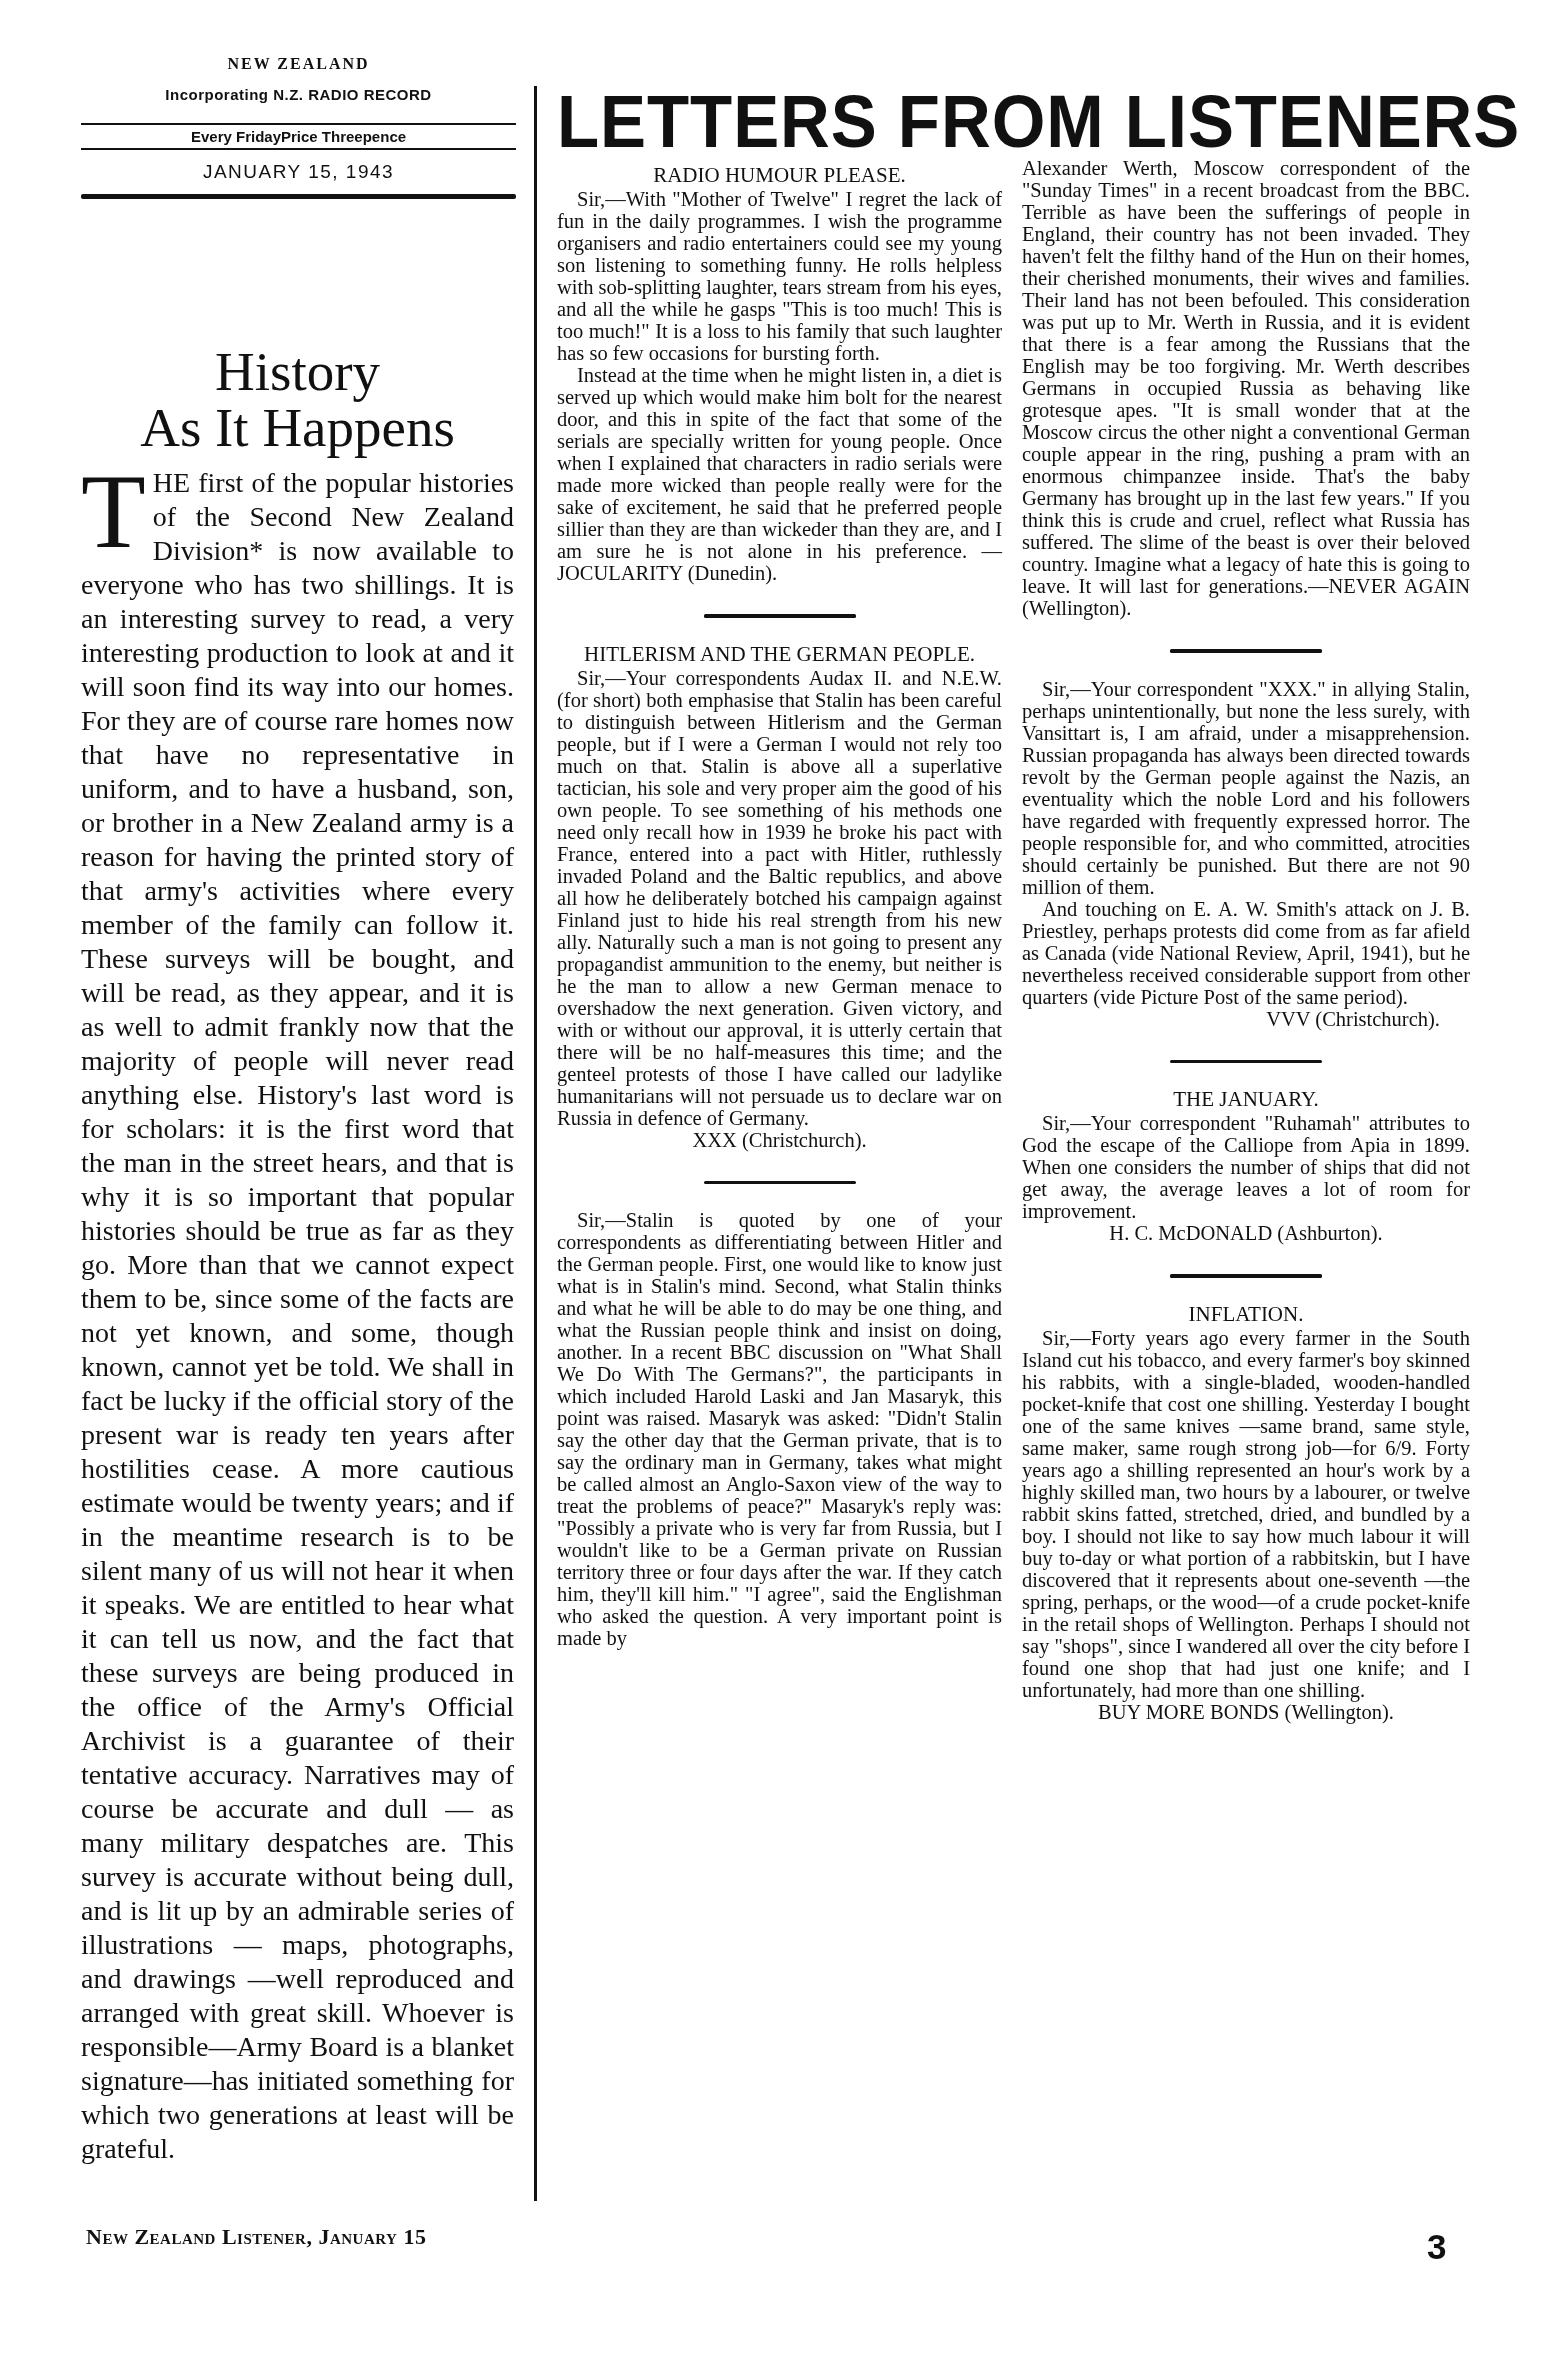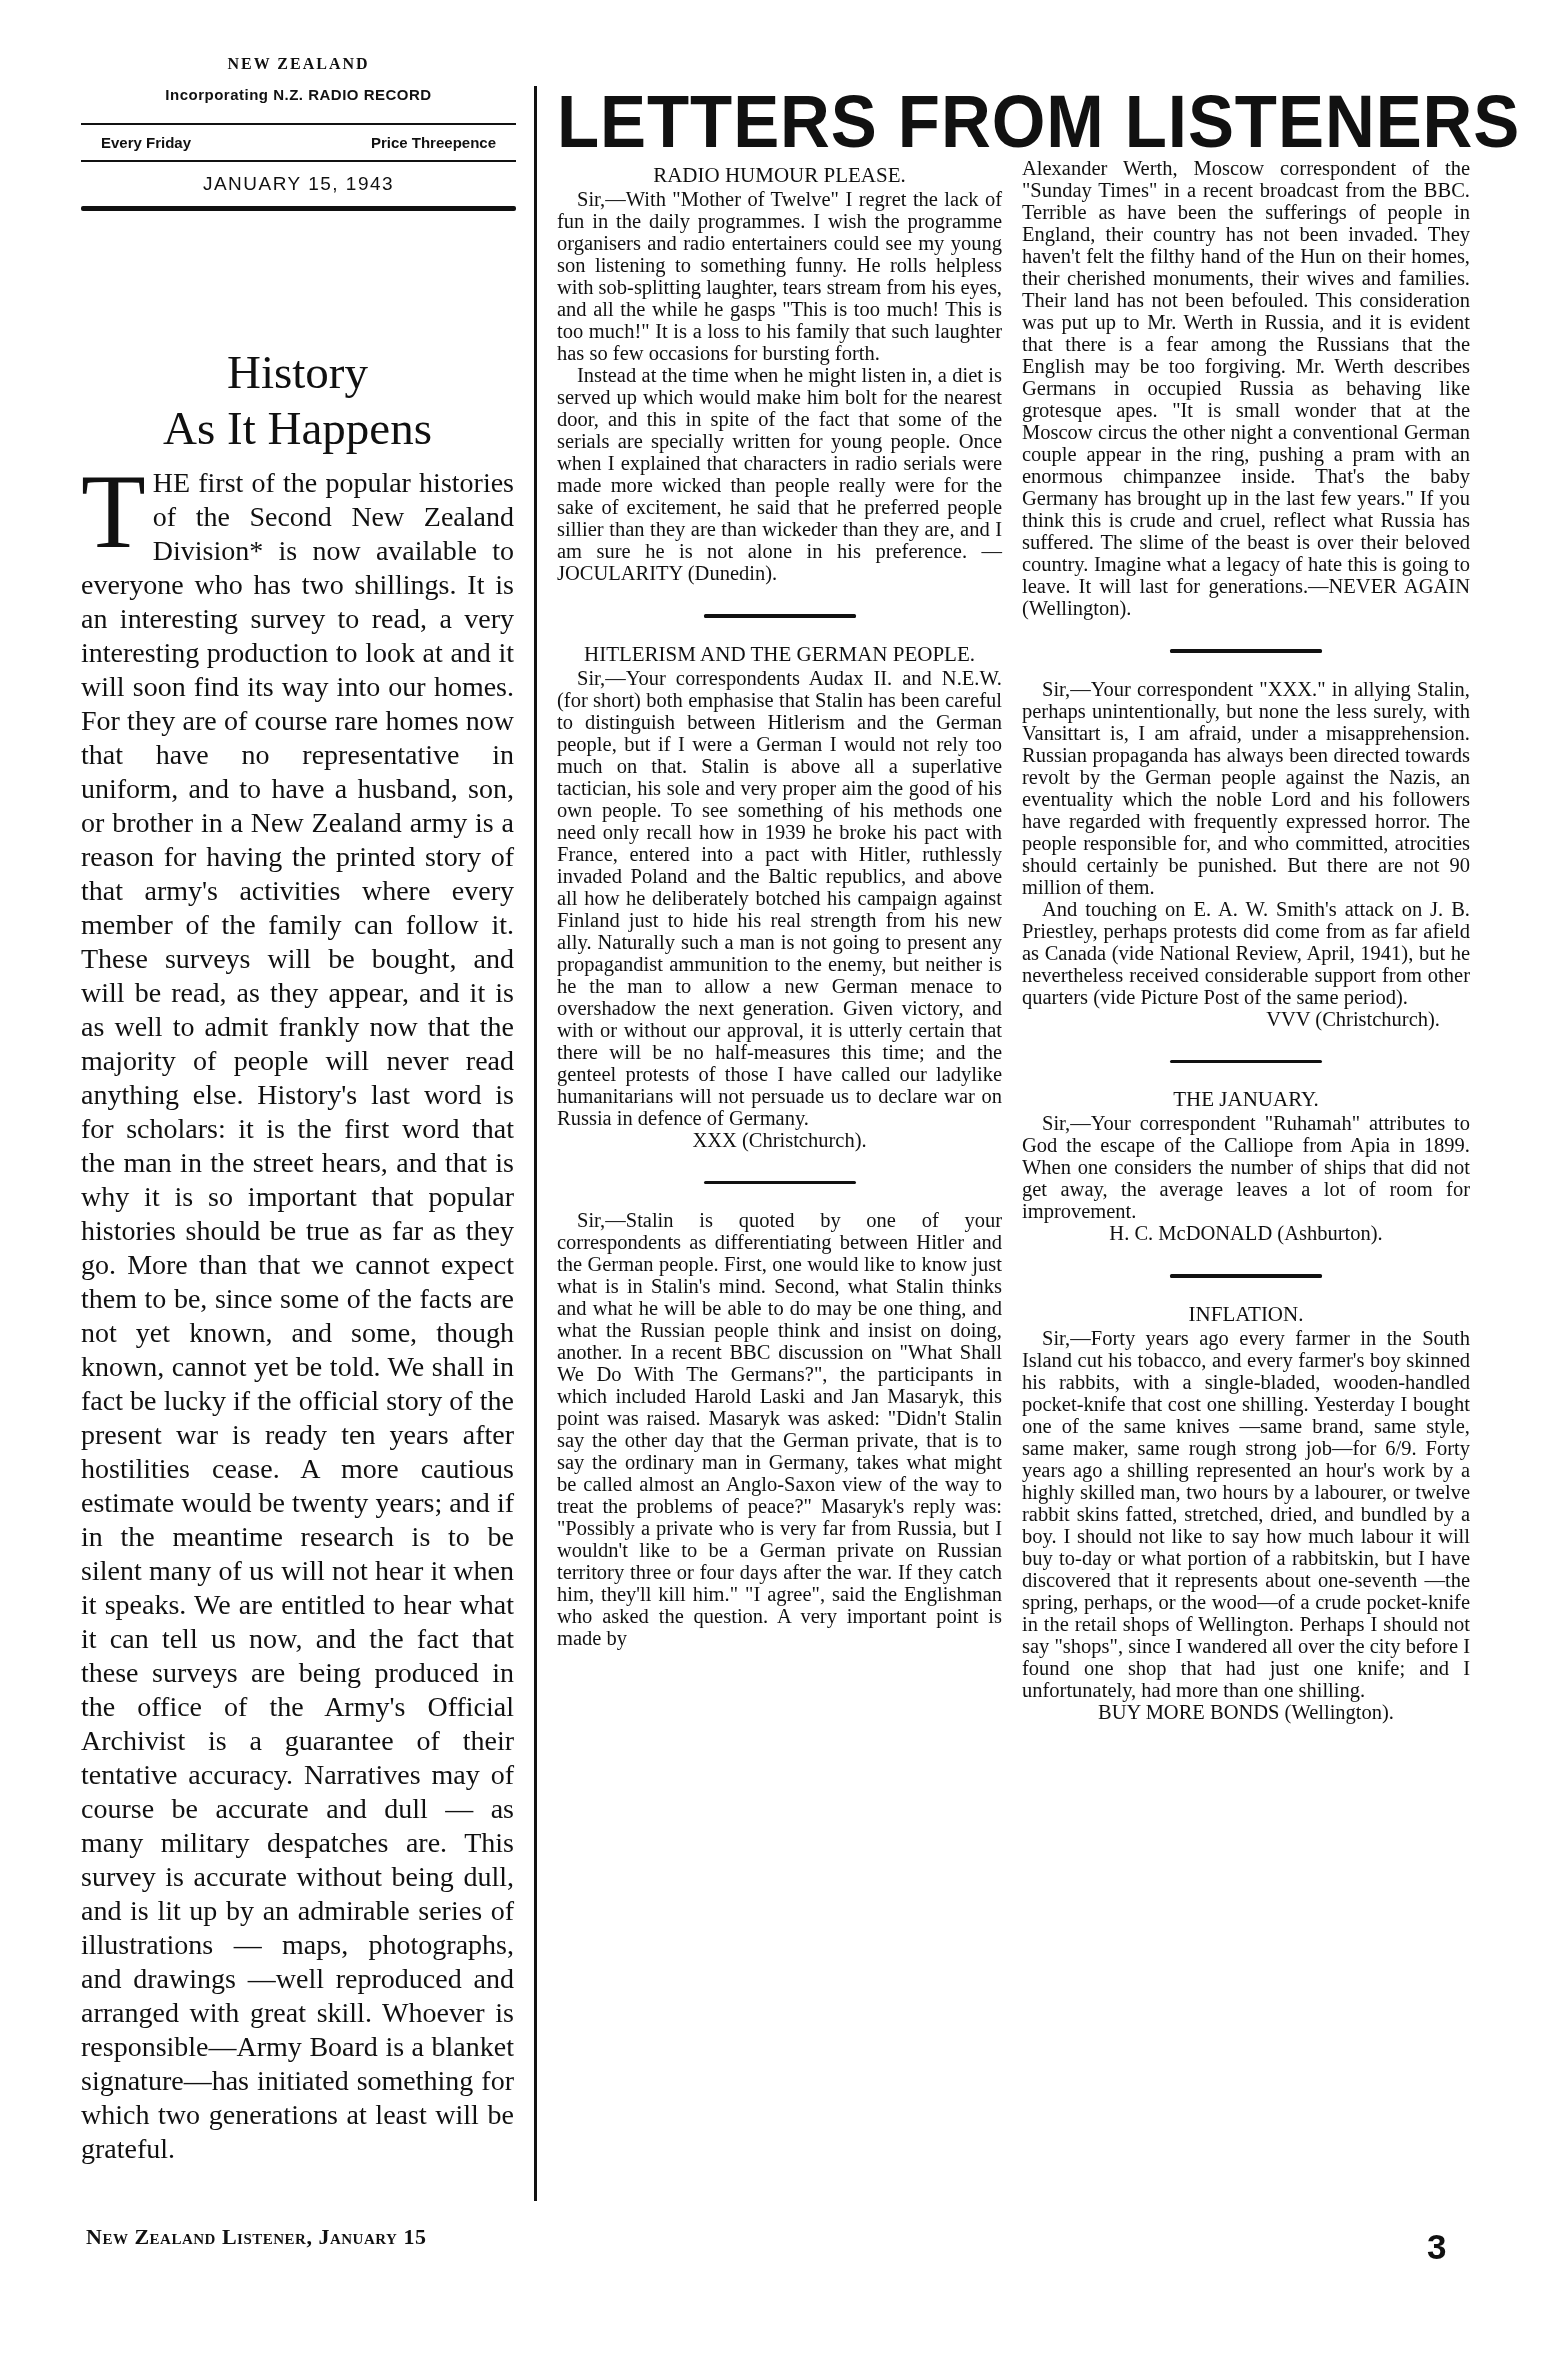--- a/index.html
+++ b/index.html
@@ -6,25 +6,25 @@
   body { width:1548px; height:2377px; position:relative; overflow:hidden; color:#111; font-family:"Liberation Serif", "DejaVu Serif", serif; }
   .abs { position:absolute; }
   
   #masthead { left:81px; top:40px; width:435px; text-align:center; }
   .mh-nz { font-family:"Liberation Serif", serif; font-weight:bold; font-size:16px; letter-spacing:2px; margin-top:15px; }
   .mh-title { font-family:"Liberation Serif", serif; font-style:italic; font-size:96px; line-height:86px; letter-spacing:-2px; margin-top:2px; }
   .mh-inc { font-family:"Liberation Sans", sans-serif; font-size:15px; font-weight:bold; margin-top:13px; letter-spacing:0.5px; }
   .rule { border-top:3px solid #111; margin:0; }
   .rule.thin { border-top-width:2.5px; }
   .rule.thick { border-top-width:5px; border-radius:2px; }
-  .mh-row { display:flex; justify-content:space-between; font-family:"Liberation Sans", sans-serif; font-size:15px; font-weight:bold; padding:9px 20px; }
+  .mh-row { display:flex; justify-content:center; font-family:"Liberation Sans", sans-serif; font-size:15px; font-weight:bold; padding:3px 20px; }
   .mh-date { font-family:"Liberation Sans", sans-serif; font-size:19px; padding:11px 0; letter-spacing:1.5px; }
   
   #editorial { left:81px; top:344px; width:433px; }
-  .ed-head { text-align:center; font-size:47px; line-height:56px; font-family:"Liberation Serif", serif; margin-bottom:10px; }
+  .ed-head { text-align:center; font-size:55px; line-height:56px; font-family:"Liberation Serif", serif; margin-bottom:10px; }
   .ed-body { font-size:28px; line-height:34px; text-align:justify; hyphens:manual; }
   .dropcap { float:left; font-size:106px; line-height:86px; margin:3px 7px 0 0; font-family:"Liberation Serif", serif; }
   .ed-foot { font-family:"Liberation Sans", sans-serif; font-weight:bold; font-size:13px; line-height:16px; text-align:justify; margin-top:12px; text-indent:15px; }
   
   .vrule { background:#111; width:2.5px; }
   
   #letters-head { left:557px; top:86px; width:946px; text-align:center; font-family:"Liberation Sans", sans-serif; font-weight:bold; font-size:75px; line-height:71px; letter-spacing:1px; transform:scaleX(0.92); transform-origin:left; white-space:nowrap; }
   .col { font-size:20.5px; line-height:22px; text-align:justify; font-family:"Liberation Serif", serif; }
   .col p { margin:0; text-indent:20px; }
   .col .htitle { text-align:center; text-indent:0; margin:0 0 2px 0; font-size:21px; }

